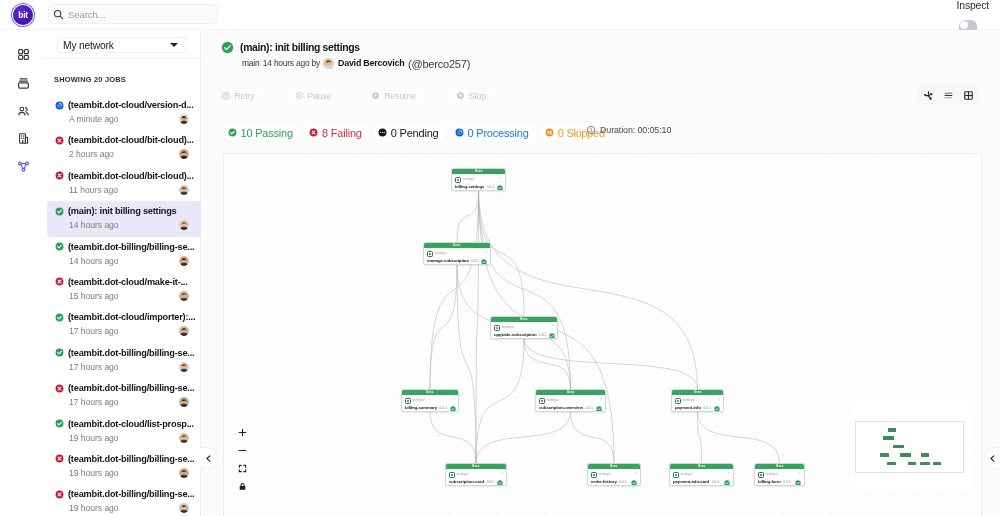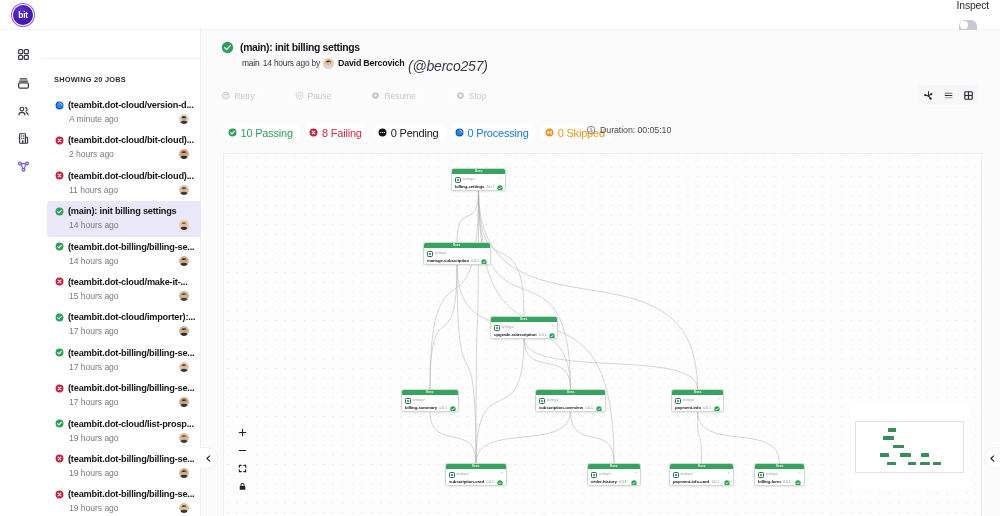--- a/index.html
+++ b/index.html
@@ -68,21 +68,21 @@
   
   .main { position:absolute; left:201px; top:30px; width:799px; height:486px; background:#fafbfa; }
   .run-title { position:absolute; left:221px; top:41px; display:flex; align-items:center; gap:6px; }
   .run-title .name { font-size:10.4px; font-weight:700; color:#15151b; letter-spacing:-0.33px; }
   .run-meta { position:absolute; left:242px; top:58px; display:flex; align-items:flex-start; gap:3.5px;
               font-size:8.4px; color:#3b3b45; letter-spacing:-0.2px; }
   .run-meta .branch { color:#2c2c35; }
   .run-meta .ago { color:#3b3b45; }
   .run-meta .mav { width:11px; height:11px; border-radius:50%; overflow:hidden; line-height:0; display:block; }
   .run-meta .author { font-weight:700; color:#16161c; font-size:8.9px; }
-  .run-meta .handle { color:#3b3b45; font-size:14px;font-style:italic; }
+  .run-meta .handle { color:#3b3b45; font-size:11px; }
 
   .actions { position:absolute; left:213px; top:87px; display:flex; gap:24px; }
   .act { height:17px; border-radius:4px; background:#fcfcfd; display:flex; align-items:center;
          gap:4px; padding:0 8px; color:#c6c7cd; font-size:8.6px; letter-spacing:-0.1px; }
   .act svg { flex:0 0 auto; }
 
   .stats { position:absolute; left:223px; top:124px; display:flex; gap:4px; align-items:center; }
   .chip { height:17px; border-radius:9px; background:#fff; display:flex; align-items:center;
           gap:3.5px; padding:0 7.5px 0 5px; font-size:11px; letter-spacing:-0.2px; }
   .chip .dot { width:9px; height:9px; position:relative; flex:0 0 9px; line-height:0; display:block; }
@@ -144,20 +144,27 @@
 </style>
 </head>
 <body>
 
 <div class="app">
 
   <div class="topbar">
     <div class="logo">
       <span>bit</span>
     </div>
+    <div class="searchbox">
+      <svg width="11" height="11" viewBox="0 0 16 16">
+        <circle cx="6.8" cy="6.8" r="4.6" fill="none" stroke="#33333b" stroke-width="1.5"></circle>
+        <line x1="10.3" y1="10.3" x2="14" y2="14" stroke="#33333b" stroke-width="1.5" stroke-linecap="round"></line>
+      </svg>
+      <span class="ph">Search...</span>
+    </div>
     <div class="topright">
       <span class="inspect-label">Inspect</span>
       <div class="toggle"></div>
       <div class="ticon">
         <svg width="14" height="14" viewBox="0 0 14 14">
           <path d="M1.9 8.2V7a5.1 5.1 0 0 1 10.2 0v1.2" fill="none" stroke="#2a2a32" stroke-width="1.4" stroke-linecap="round"></path>
           <rect x="0.8" y="7.4" width="2.6" height="4.2" rx="1.2" fill="#2a2a32"></rect>
           <rect x="10.6" y="7.4" width="2.6" height="4.2" rx="1.2" fill="#2a2a32"></rect>
           <path d="M11.9 11.7v0.3a1.4 1.4 0 0 1-1.4 1.4H8.4" fill="none" stroke="#2a2a32" stroke-width="1.3" stroke-linecap="round"></path>
           <circle cx="7.6" cy="13.4" r="0.95" fill="#2a2a32"></circle>
@@ -221,20 +228,24 @@
       <svg width="13" height="13" viewBox="0 0 16 16">
         <circle cx="3.6" cy="4.4" r="1.7" fill="none" stroke="#6a5bd1" stroke-width="1.5"></circle>
         <circle cx="12.3" cy="4.4" r="1.7" fill="none" stroke="#6a5bd1" stroke-width="1.5"></circle>
         <circle cx="8" cy="12" r="1.7" fill="none" stroke="#6a5bd1" stroke-width="1.5"></circle>
         <path d="M5.1 5.4 7 10.6M10.8 5.4 9 10.6M5.3 4.4h5.3" fill="none" stroke="#6a5bd1" stroke-width="1.4"></path>
       </svg>
     </div>
   </div>
 
   <div class="sidebar">
+    <div class="scope-sel">
+      <span class="lbl">My network</span>
+      <span class="caret"></span>
+    </div>
     <div class="sb-divider"></div>
     <div class="showing">SHOWING 20 JOBS</div>
     <div class="joblist" id="joblist">
         <div class="job">
           <div class="row1">
       <span class="st"><svg width="9" height="9" viewBox="0 0 16 16">
                 <circle cx="8" cy="8" r="7" fill="#1059b0"></circle>
                 <circle cx="8" cy="8" r="4.7" fill="#2e86ea"></circle>
                 <path d="M8 3.3 A4.7 4.7 0 0 1 12.7 8" stroke="#bcd9f7" stroke-width="1.5" fill="none" stroke-linecap="round"></path>
               </svg></span>

